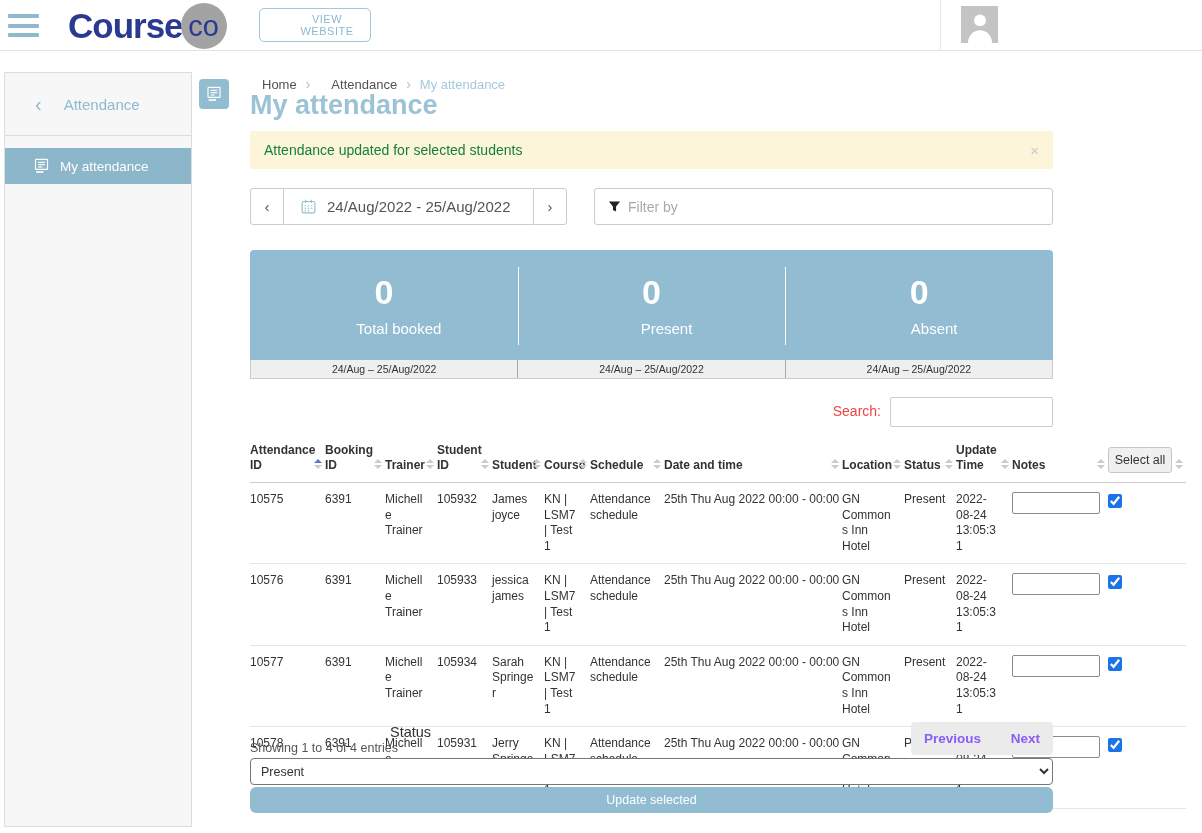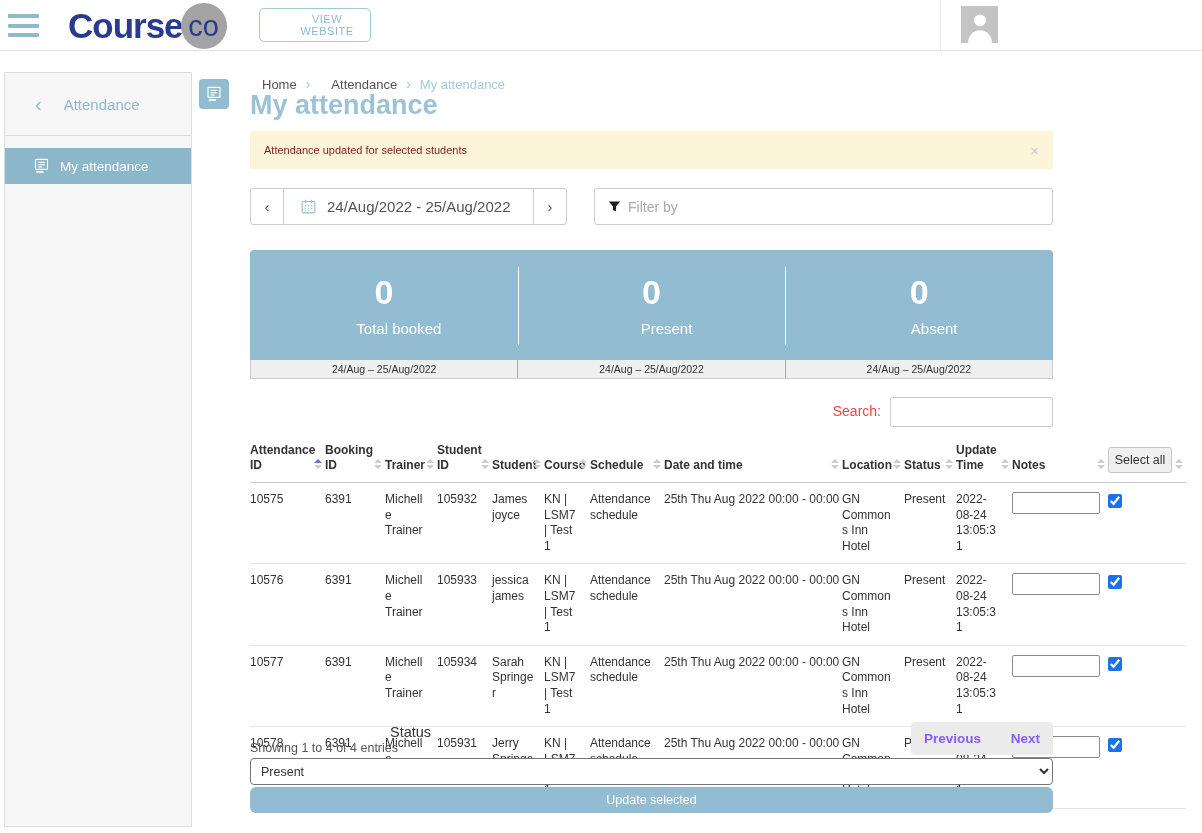--- a/index.html
+++ b/index.html
@@ -29,21 +29,21 @@
 
   
   .main { position:absolute; left:250px; top:74px; width:936px; height:759px; }
   .breadcrumb { position:absolute; left:0; top:2px; font-size:13px; color:#525252; display:flex; align-items:center; gap:9px; }
   .breadcrumb .sep { color:#9fc5d6; font-size:14px; }
   .breadcrumb .current { color:#a5c9da; }
   .bc-link { cursor:pointer;margin-left:12px; }
   .page-title { position:absolute; left:0; top:16px; font-size:27px; font-weight:bold; color:#9cc2d5; }
 
   .alert { position:absolute; left:0; top:57px; width:803px; height:38px; background:#fcf5da; border-radius:2px; display:flex; align-items:center; padding:0 14px; }
-  .alert-text { font-size:11px; color:#7f1d1d; }
+  .alert-text { font-size:14px; color:#15803d; }
   .alert-close { margin-left:auto; color:#c9c9c9; font-size:15px; cursor:pointer; }
 
   
   .daterow { position:absolute; left:0; top:114px; width:803px; height:37px; }
   .date-group { position:absolute; left:0; top:0; display:flex; height:37px; }
   .date-nav { width:34px; height:37px; background:#fff; border:1px solid #ccc; color:#555; font-size:15px; display:flex; align-items:center; justify-content:center; cursor:pointer; }
   .date-nav.prev { border-radius:3px 0 0 3px; }
   .date-nav.next { border-radius:0 3px 3px 0; }
   .date-display { width:249px; height:37px; background:#fff; border-top:1px solid #ccc; border-bottom:1px solid #ccc; display:flex; align-items:center; gap:10px; padding-left:16px; cursor:pointer; }
   .date-range-text { font-size:15px; color:#555; }

